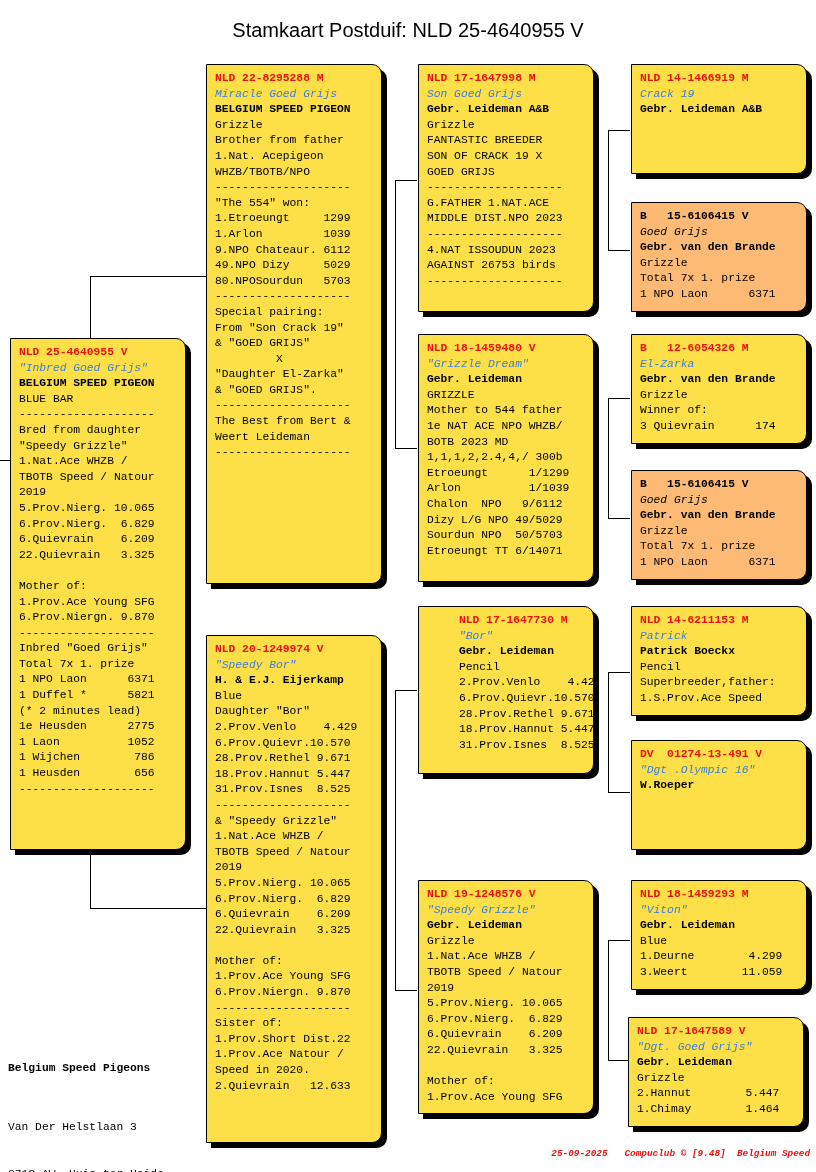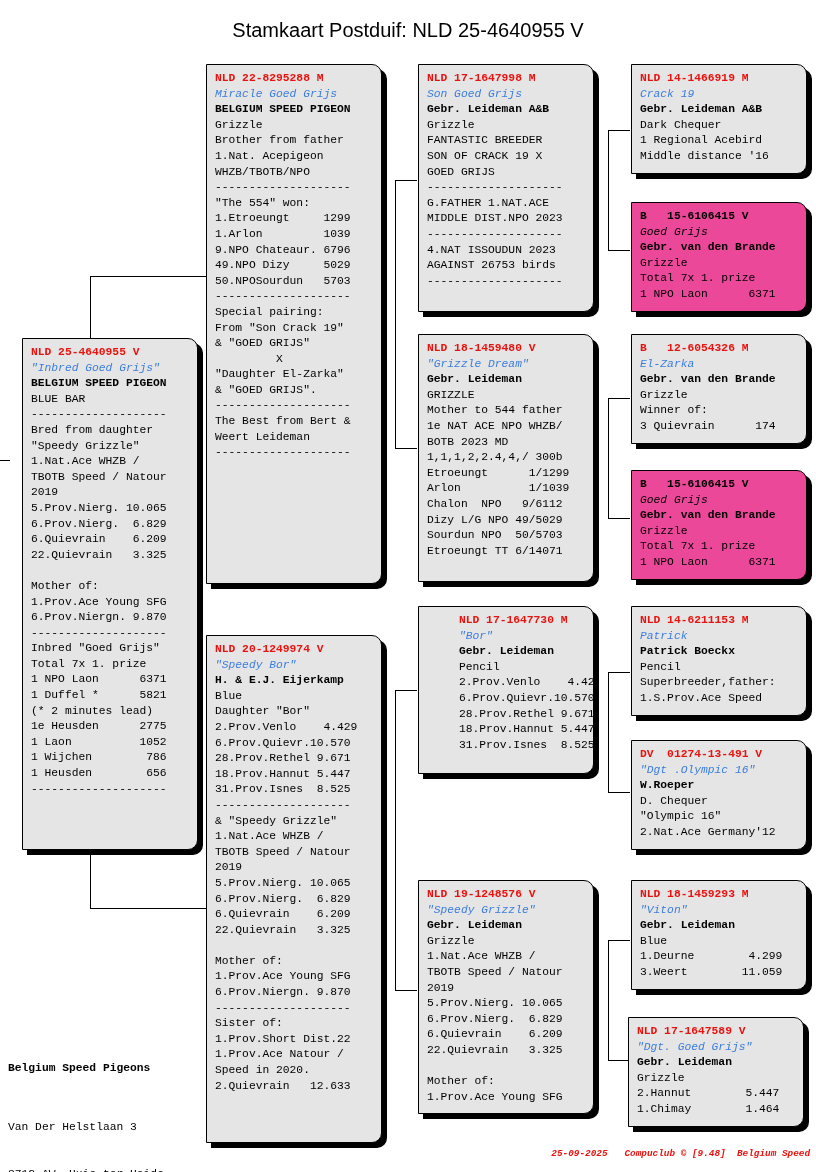--- a/index.html
+++ b/index.html
@@ -31,33 +31,33 @@
   .conn {
     position: absolute;
     background: #000;
   }
   .conn.h { height: 1px; }
   .conn.v { width: 1px; }
 
   
   .card {
     position: absolute;
-    background: #e5e5e5;
+    background: #fde047;
     border: 1px solid #000;
     border-radius: 0 10px 10px 0;
     box-sizing: border-box;
     padding: 6px 7px 6px 8px;
     font-size: 11.3px;
     line-height: 15.6px;
     color: #000;
     box-shadow: 5px 5px 0 0 #000;
     overflow: hidden;
   }
   .card.pink {
-    background: #ec4899;
+    background: #fdba74;
   }
   .card .ring {
     color: #e8130f;
     font-weight: bold;
     white-space: pre;
   }
   .card.pink .ring {
     color: #000;
     font-weight: bold;
   }
@@ -140,21 +140,21 @@
 <div class="conn v" style="left:608px; top:672px; height:120px;"></div>
 <div class="conn h" style="left:608px; top:672px; width:22px;"></div>
 <div class="conn h" style="left:608px; top:792px; width:22px;"></div>
 <div class="conn h" style="left:398px; top:690px; width:18px;"></div>
 
 <div class="conn v" style="left:608px; top:940px; height:120px;"></div>
 <div class="conn h" style="left:608px; top:940px; width:22px;"></div>
 <div class="conn h" style="left:608px; top:1060px; width:22px;"></div>
 <div class="conn h" style="left:398px; top:990px; width:18px;"></div>
 
-<div class="card" id="card-subject" style="left:22px; top:338px; width:176px; height:512px;">
+<div class="card" id="card-subject" style="left:10px; top:338px; width:176px; height:512px;">
   <div class="ring">NLD 25-4640955 V</div>
   <div class="nick">"Inbred Goed Grijs"</div>
   <div class="owner">BELGIUM SPEED PIGEON</div>
   <div class="body">
       <div class="ln">BLUE BAR</div>
       <div class="ln">--------------------</div>
       <div class="ln">Bred from daughter</div>
       <div class="ln">"Speedy Grizzle"</div>
       <div class="ln">1.Nat.Ace WHZB /</div>
       <div class="ln">TBOTB Speed / Natour</div>
@@ -187,23 +187,23 @@
   <div class="owner">BELGIUM SPEED PIGEON</div>
   <div class="body">
       <div class="ln">Grizzle</div>
       <div class="ln">Brother from father</div>
       <div class="ln">1.Nat. Acepigeon</div>
       <div class="ln">WHZB/TBOTB/NPO</div>
       <div class="ln">--------------------</div>
       <div class="ln">"The 554" won:</div>
       <div class="ln">1.Etroeungt     1299</div>
       <div class="ln">1.Arlon         1039</div>
-      <div class="ln">9.NPO Chateaur. 6796</div>
+      <div class="ln">9.NPO Chateaur. 6112</div>
       <div class="ln">49.NPO Dizy     5029</div>
-      <div class="ln">50.NPOSourdun   5703</div>
+      <div class="ln">80.NPOSourdun   5703</div>
       <div class="ln">--------------------</div>
       <div class="ln">Special pairing:</div>
       <div class="ln">From "Son Crack 19"</div>
       <div class="ln">&amp; "GOED GRIJS"</div>
       <div class="ln">         X</div>
       <div class="ln">"Daughter El-Zarka"</div>
       <div class="ln">&amp; "GOED GRIJS".</div>
       <div class="ln">--------------------</div>
       <div class="ln">The Best from Bert &amp;</div>
       <div class="ln">Weert Leideman</div>
@@ -313,25 +313,20 @@
       <div class="ln">&nbsp;</div>
       <div class="ln">Mother of:</div>
       <div class="ln">1.Prov.Ace Young SFG</div>
     </div>
 </div>
 
 <div class="card" style="left:631px; top:64px; width:176px; height:110px;">
   <div class="ring">NLD 14-1466919 M</div>
   <div class="nick">Crack 19</div>
   <div class="owner">Gebr. Leideman A&amp;B</div>
-  <div class="body">
-      <div class="ln">Dark Chequer</div>
-      <div class="ln">1 Regional Acebird</div>
-      <div class="ln">Middle distance '16</div>
-    </div>
 </div>
 
 <div class="card pink" style="left:631px; top:202px; width:176px; height:110px;">
   <div class="ring">B   15-6106415 V</div>
   <div class="nick">Goed Grijs</div>
   <div class="owner">Gebr. van den Brande</div>
   <div class="body">
       <div class="ln">Grizzle</div>
       <div class="ln">Total 7x 1. prize</div>
       <div class="ln">1 NPO Laon      6371</div>
@@ -368,25 +363,20 @@
       <div class="ln">Pencil</div>
       <div class="ln">Superbreeder,father:</div>
       <div class="ln">1.S.Prov.Ace Speed</div>
     </div>
 </div>
 
 <div class="card" style="left:631px; top:740px; width:176px; height:110px;">
   <div class="ring">DV  01274-13-491 V</div>
   <div class="nick">"Dgt .Olympic 16"</div>
   <div class="owner">W.Roeper</div>
-  <div class="body">
-      <div class="ln">D. Chequer</div>
-      <div class="ln">"Olympic 16"</div>
-      <div class="ln">2.Nat.Ace Germany'12</div>
-    </div>
 </div>
 
 <div class="card" style="left:631px; top:880px; width:176px; height:110px;">
   <div class="ring">NLD 18-1459293 M</div>
   <div class="nick">"Viton"</div>
   <div class="owner">Gebr. Leideman</div>
   <div class="body">
       <div class="ln">Blue</div>
       <div class="ln">1.Deurne        4.299</div>
       <div class="ln">3.Weert        11.059</div>

